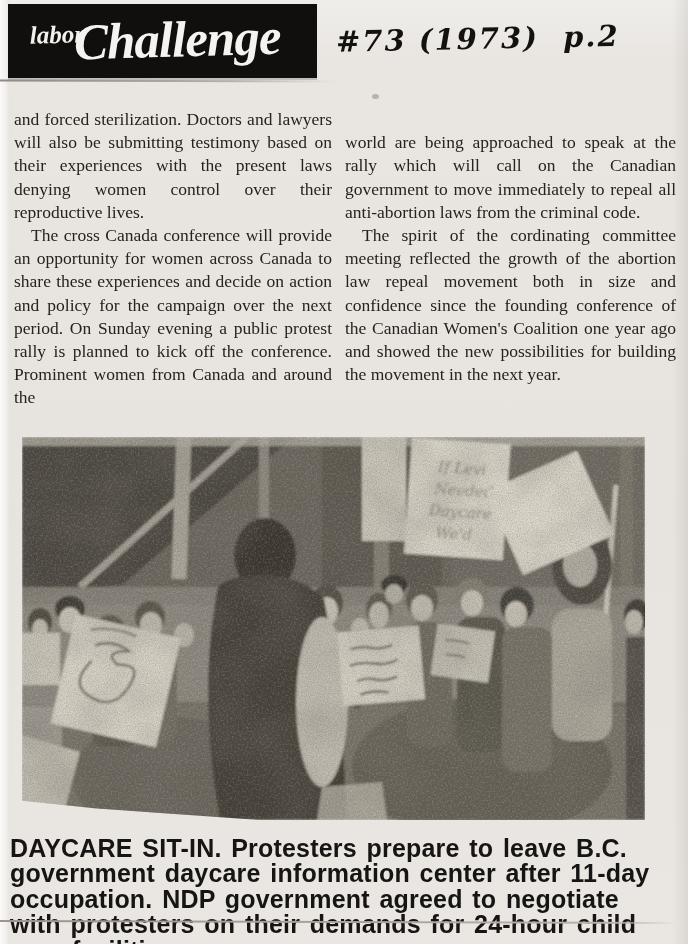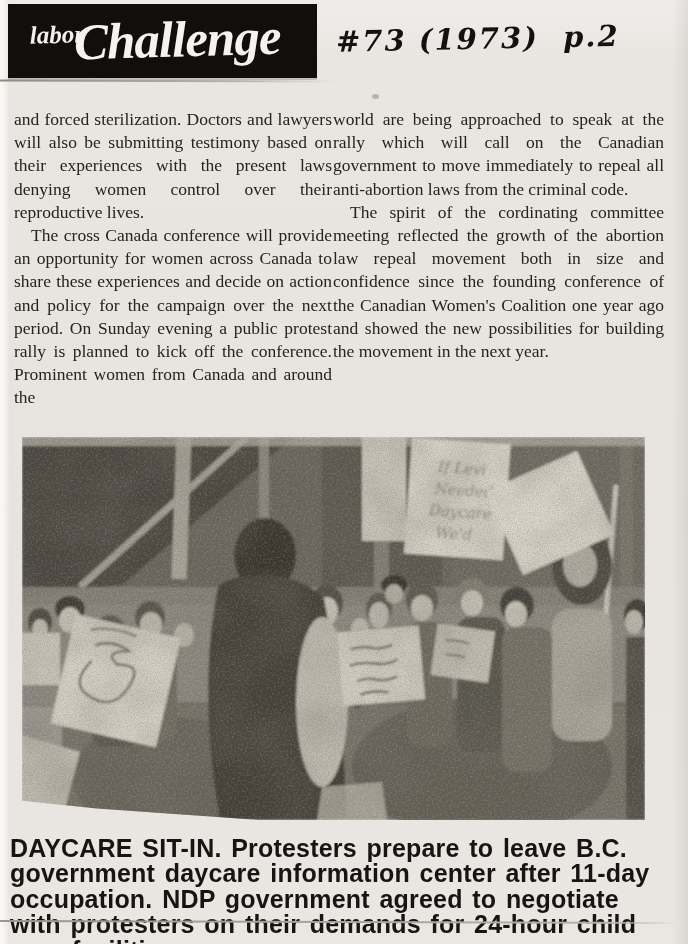--- a/index.html
+++ b/index.html
@@ -53,21 +53,21 @@
     position:absolute;left:336px;top:22px;width:260px;
     font-family:"DejaVu Serif",serif;
     font-style:italic;font-weight:700;font-size:29px;
     color:#14120f;
     transform:rotate(-1.2deg);
     letter-spacing:2px;white-space:pre;
   }
   
   .columns{
     position:absolute;left:14px;top:108px;width:662px;
-    display:flex;gap:1px;
+    display:flex;gap:13px;align-items:center;
   }
   .col{ color:#26231f; }
   .col-left{width:318px;}
   .col-right{width:331px;}
   .col p{
     margin:0;
     font-size:17.5px;line-height:23.2px;
     text-align:justify;
     font-family:"Liberation Serif",serif;
   }

